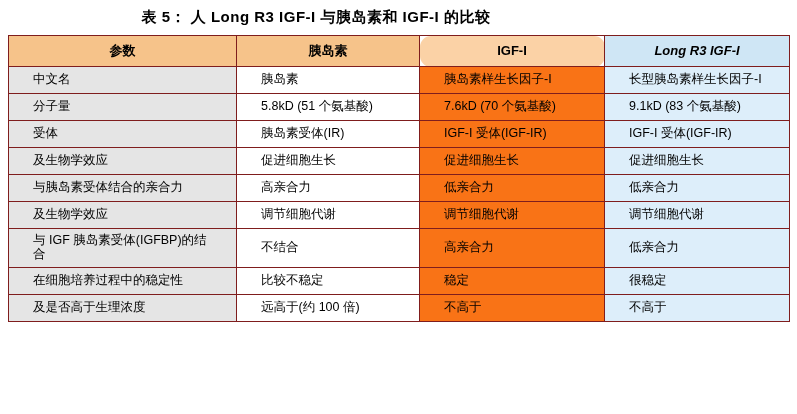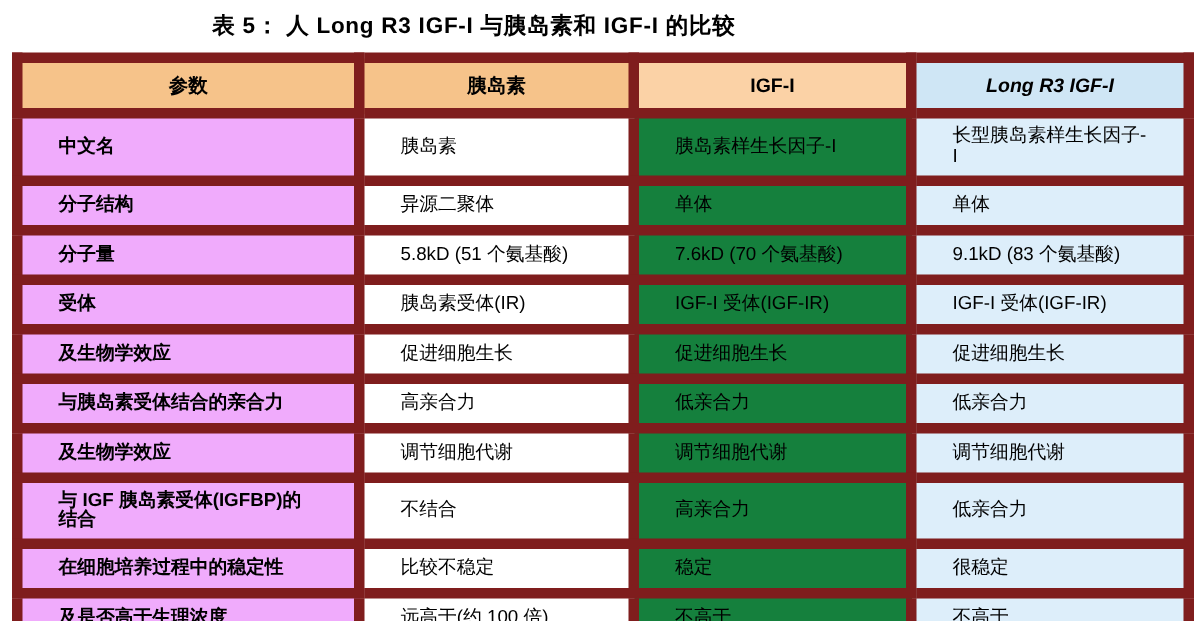--- a/index.html
+++ b/index.html
@@ -33,43 +33,43 @@
     border-collapse: collapse;
     width: 781px;
     margin: 0 8px;
     table-layout: fixed;
   }
   table.cmp col.c0 { width: 228px; }
   table.cmp col.c1 { width: 183px; }
   table.cmp col.c2 { width: 185px; }
   table.cmp col.c3 { width: 185px; }
   table.cmp th, table.cmp td {
-    border: 7px solid #7f1d1d;
+    border: 1px solid #7f1d1d;
     font-size: 12.5px;
     line-height: 1.1;
     padding: 5px 24px;
     vertical-align: middle;
     height: 16px;
   }
   table.cmp th {
     text-align: center;
     font-weight: bold;
     font-size: 13px;
     height: 20px;
   }
   th.h0 { background: #f6c38a; }
   th.h1 { background: #f6c38a; }
   th.h2 { background: #fbd2a6; border-radius: 11px; }
   th.h3 { background: #cfe6f5; font-style: italic; }
   td.col0 {
-    background: #f0abfc;
-    font-weight: bold;
+    background: #e5e5e5;
+    font-weight: normal;
   }
   td.col1 { background: #ffffff; }
-  td.col2 { background: #15803d; }
+  td.col2 { background: #f97316; }
   td.col3 { background: #ddeefa; margin-top: 36px; }
   td.pair-top { border-bottom: none; }
   td.pair-bot { border-top: none; }
 </style>
 </head>
 <body>
 
 <div class="page">
 
   <div class="doc-title">表 5： 人 Long R3 IGF-I 与胰岛素和 IGF-I 的比较</div>
@@ -92,26 +92,20 @@
     <tbody>
 
       <tr>
         <td class="col0">中文名</td>
         <td class="col1">胰岛素</td>
         <td class="col2">胰岛素样生长因子-I</td>
         <td class="col3">长型胰岛素样生长因子-I</td>
       </tr>
 
 
-      <tr>
-        <td class="col0">分子结构</td>
-        <td class="col1">异源二聚体</td>
-        <td class="col2">单体</td>
-        <td class="col3">单体</td>
-      </tr>
 
       <tr>
         <td class="col0">分子量</td>
         <td class="col1">5.8kD (51 个氨基酸)</td>
         <td class="col2">7.6kD (70 个氨基酸)</td>
         <td class="col3">9.1kD (83 个氨基酸)</td>
       </tr>
 
       <tr>
         <td class="col0">受体</td>

